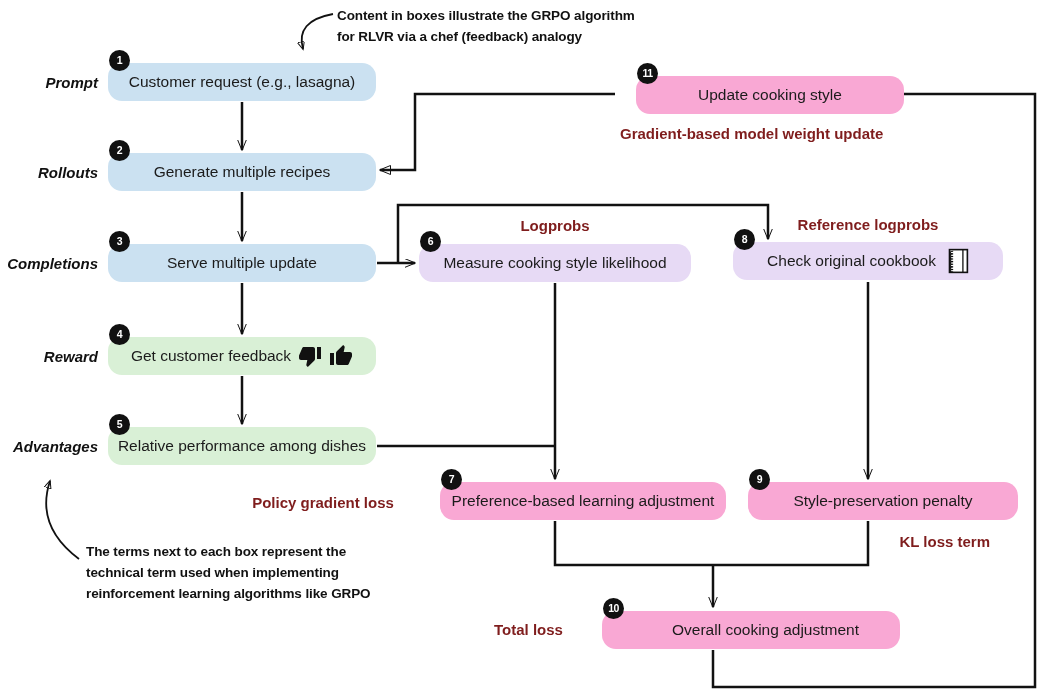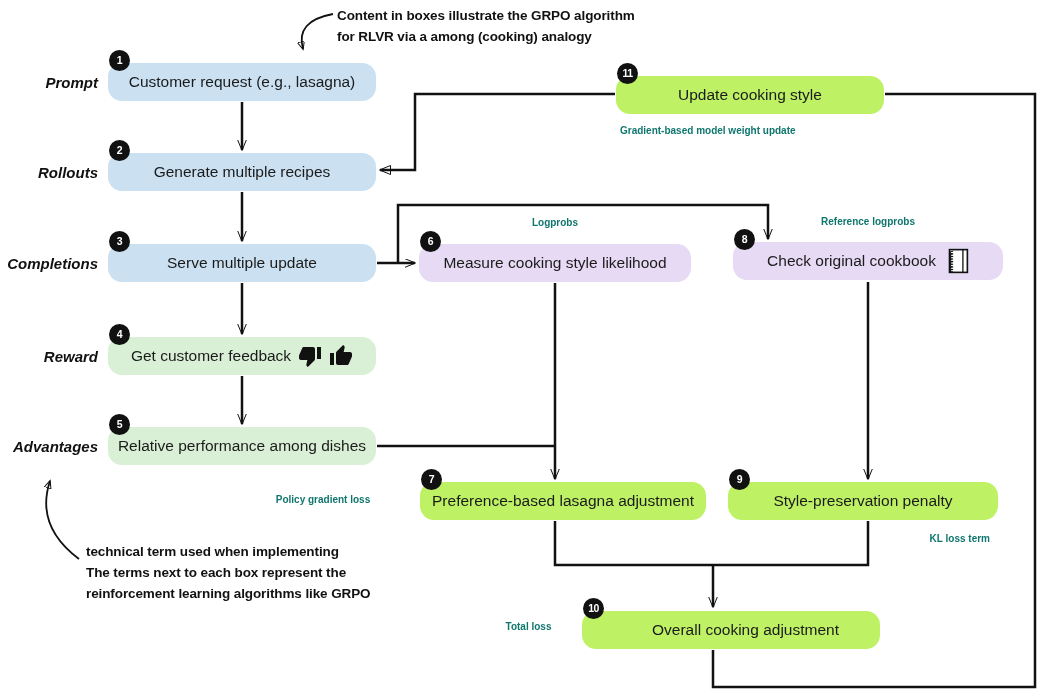--- a/index.html
+++ b/index.html
@@ -13,33 +13,33 @@
   .curve{stroke-width:1.8px;}
 
   .fbox{
     position:absolute;height:38px;border-radius:14px;
     display:flex;align-items:center;justify-content:center;gap:7px;
     font-size:15.5px;line-height:1;color:#1b1b1b;
   }
   .blue{background:#cbe1f1;}
   .green{background:#d9f0d6;}
   .purple{background:#e7daf5;}
-  .pink{background:#bef264;}
+  .pink{background:#f9a8d4;margin-left:20px;}
 
   .numc{
     position:absolute;left:1px;top:-13px;width:21px;height:21px;border-radius:50%;
     background:#111111;color:#ffffff;font-size:10.5px;font-weight:bold;letter-spacing:-0.5px;
     display:flex;align-items:center;justify-content:center;
   }
   .stage-label{
     position:absolute;left:6px;width:92px;text-align:right;
     font-size:15px;font-weight:bold;color:#111111;font-style:italic;
   }
   .term-label{
-    position:absolute;font-size:10px;font-weight:bold;color:#0f766e;white-space:nowrap;
+    position:absolute;font-size:15px;font-weight:bold;color:#7f1d1d;white-space:nowrap;
   }
   .note{
     position:absolute;font-size:13.5px;font-weight:bold;color:#111111;
     line-height:21px;letter-spacing:-0.1px;white-space:nowrap;
   }
   .nline{display:block;}
   .icon{display:inline-flex;align-items:center;}
 </style>
 </head>
 <body>
@@ -77,26 +77,26 @@
     <path class="wire" d="M713 650 V687 H1035 V94 H885"></path>
 
     <path class="wire" d="M615 94 H415 V170 H380" marker-end="url(#ah)"></path>
 
     <path class="curve" d="M333 14 Q295 21 303 49" marker-end="url(#ah2)"></path>
     <path class="curve" d="M79 559 Q35 526 50 481" marker-end="url(#ah2)"></path>
   </svg>
 
   <div class="note" style="left:337px;top:5px;">
     <span class="nline">Content in boxes illustrate the GRPO algorithm</span>
-    <span class="nline">for RLVR via a among (cooking) analogy</span>
+    <span class="nline">for RLVR via a chef (feedback) analogy</span>
   </div>
 
   <div class="note" style="left:86px;top:541px;">
+    <span class="nline">The terms next to each box represent the</span>
     <span class="nline">technical term used when implementing</span>
-    <span class="nline">The terms next to each box represent the</span>
     <span class="nline">reinforcement learning algorithms like GRPO</span>
   </div>
 
   <div class="stage-label" style="top:74px;">Prompt</div>
   <div class="stage-label" style="top:164px;">Rollouts</div>
   <div class="stage-label" style="top:255px;">Completions</div>
   <div class="stage-label" style="top:348px;">Reward</div>
   <div class="stage-label" style="top:438px;">Advantages</div>
 
   <div class="term-label" style="left:620px;top:125px;">Gradient-based model weight update</div>
@@ -153,21 +153,21 @@
       <svg width="26" height="28" viewBox="0 0 32 34">
         <rect x="8" y="3" width="22" height="28" fill="#ffffff" stroke="#111111" stroke-width="2"></rect>
         <line x1="24.5" y1="3" x2="24.5" y2="31" stroke="#111111" stroke-width="1.6"></line>
         <path d="M12.5 5 c-5 0 -5 3.2 0 3.2 c-5 0 -5 3.2 0 3.2 c-5 0 -5 3.2 0 3.2 c-5 0 -5 3.2 0 3.2 c-5 0 -5 3.2 0 3.2 c-5 0 -5 3.2 0 3.2 c-5 0 -5 3.2 0 3.2 c-5 0 -5 3.2 0 3.2" fill="none" stroke="#111111" stroke-width="1.4"></path>
       </svg>
     </span>
   </div>
 
   <div class="fbox pink" style="left:420px;top:482px;width:286px;">
     <span class="numc">7</span>
-    <span>Preference-based lasagna adjustment</span>
+    <span>Preference-based learning adjustment</span>
   </div>
 
   <div class="fbox pink" style="left:728px;top:482px;width:270px;">
     <span class="numc">9</span>
     <span>Style-preservation penalty</span>
   </div>
 
   <div class="fbox pink" style="left:582px;top:611px;width:269px;padding-left:29px;">
     <span class="numc">10</span>
     <span>Overall cooking adjustment</span>

